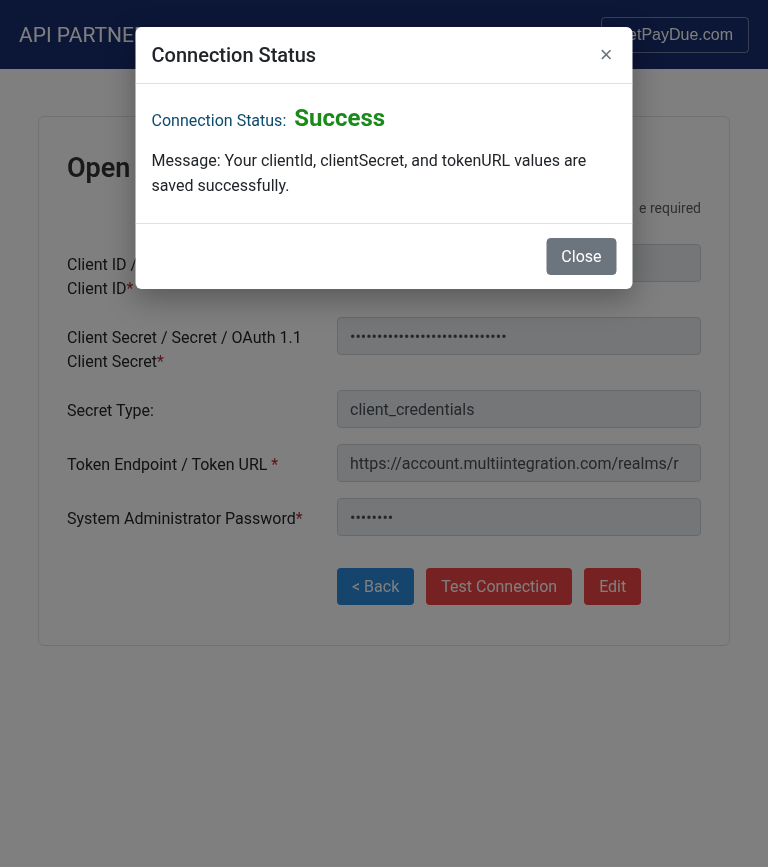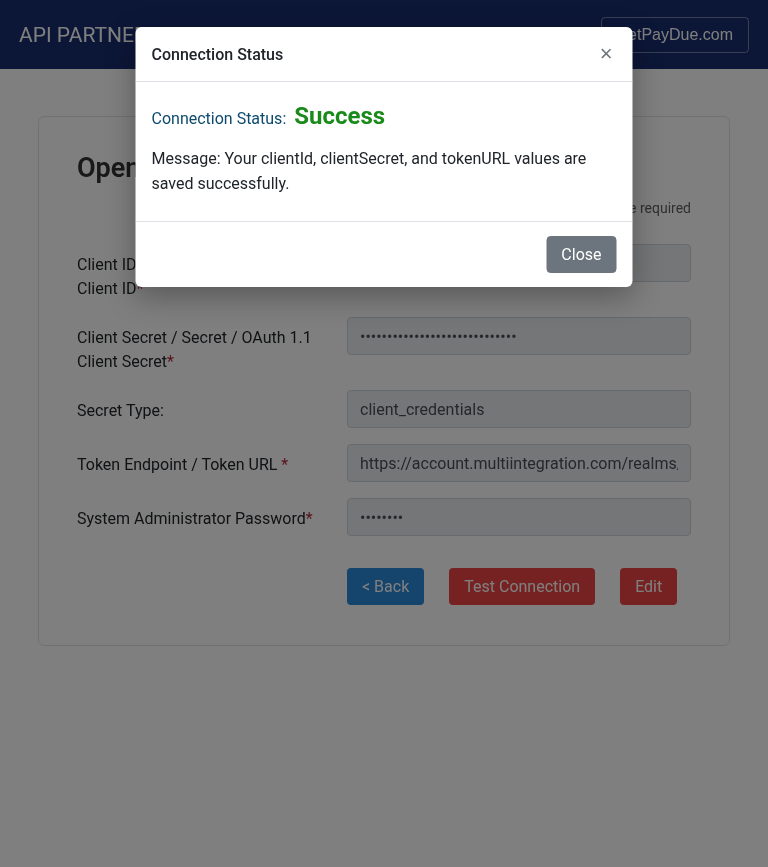--- a/index.html
+++ b/index.html
@@ -32,21 +32,21 @@
       border-radius: 4px;
       padding: 8px 15px;
       background: transparent;
     }
     .page {
       padding: 47px 38px;
     }
     .card {
       border: 1px solid #dee2e6;
       border-radius: 6px;
-      padding: 35px 38px 40px;
+      padding: 35px 28px 40px;
     }
     .card-title {
       font-size: 27px;
       font-weight: 600;
       color: #333;
       margin-bottom: 16px;
     }
     .required-note {
       text-align: right;
       font-size: 14px;
@@ -72,21 +72,21 @@
       padding: 7px 12px;
       font-size: 16px;
       background: #e9ecef;
       border: 1px solid #ced4da;
       border-radius: 4px;
       color: #495057;
       font-family: inherit;
     }
     .button-row {
       display: flex;
-      gap: 25px;
+      gap: 12px;
       margin-left: 270px;
       margin-top: 32px;
     }
     .btn {
       padding: 8px 14px;
       font-size: 16px;
       border-radius: 4px;
       border: 1px solid transparent;
       cursor: pointer;
       color: #fff;
@@ -112,21 +112,21 @@
       overflow: hidden;
     }
     .modal-header {
       display: flex;
       justify-content: space-between;
       align-items: center;
       padding: 16px 16px 16px 16px;
       border-bottom: 1px solid #dee2e6;
     }
     .modal-title {
-      font-size: 16px;
+      font-size: 20px;
       font-weight: 500;
     }
     .modal-close {
       background: none;
       border: none;
       font-size: 22px;
       color: #6c757d;
       cursor: pointer;
       line-height: 1;
       padding: 0 4px;

